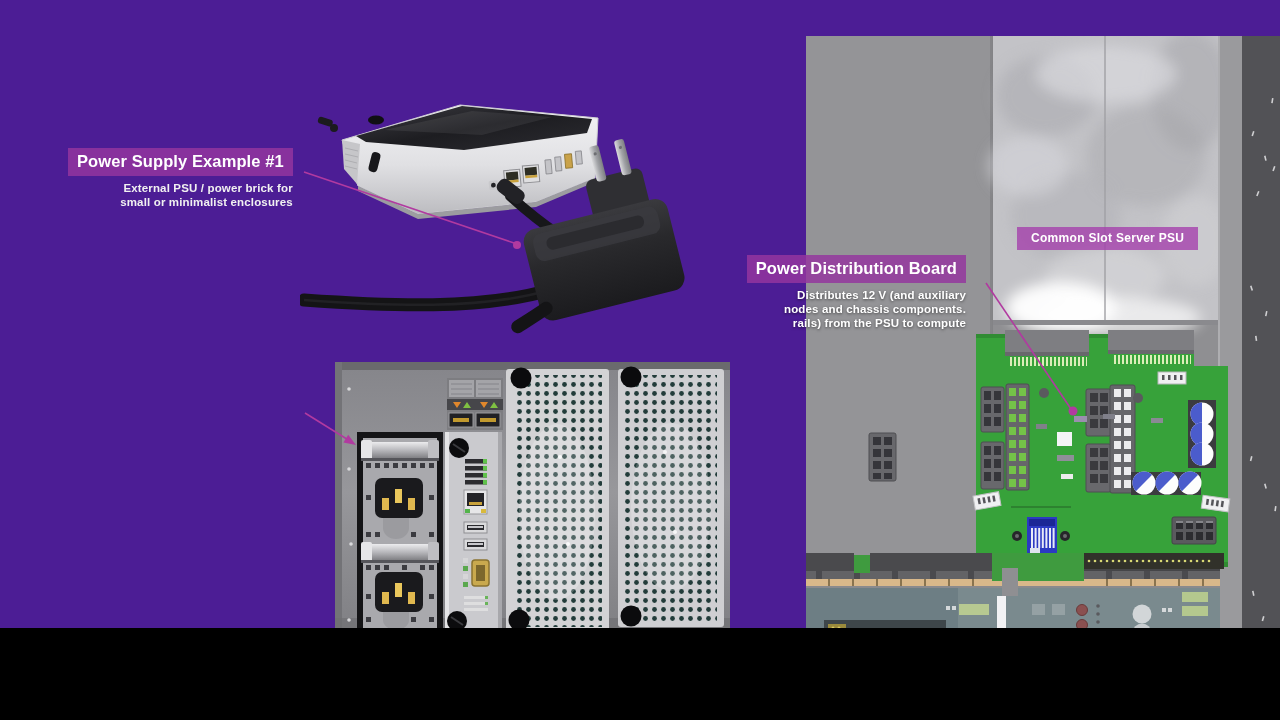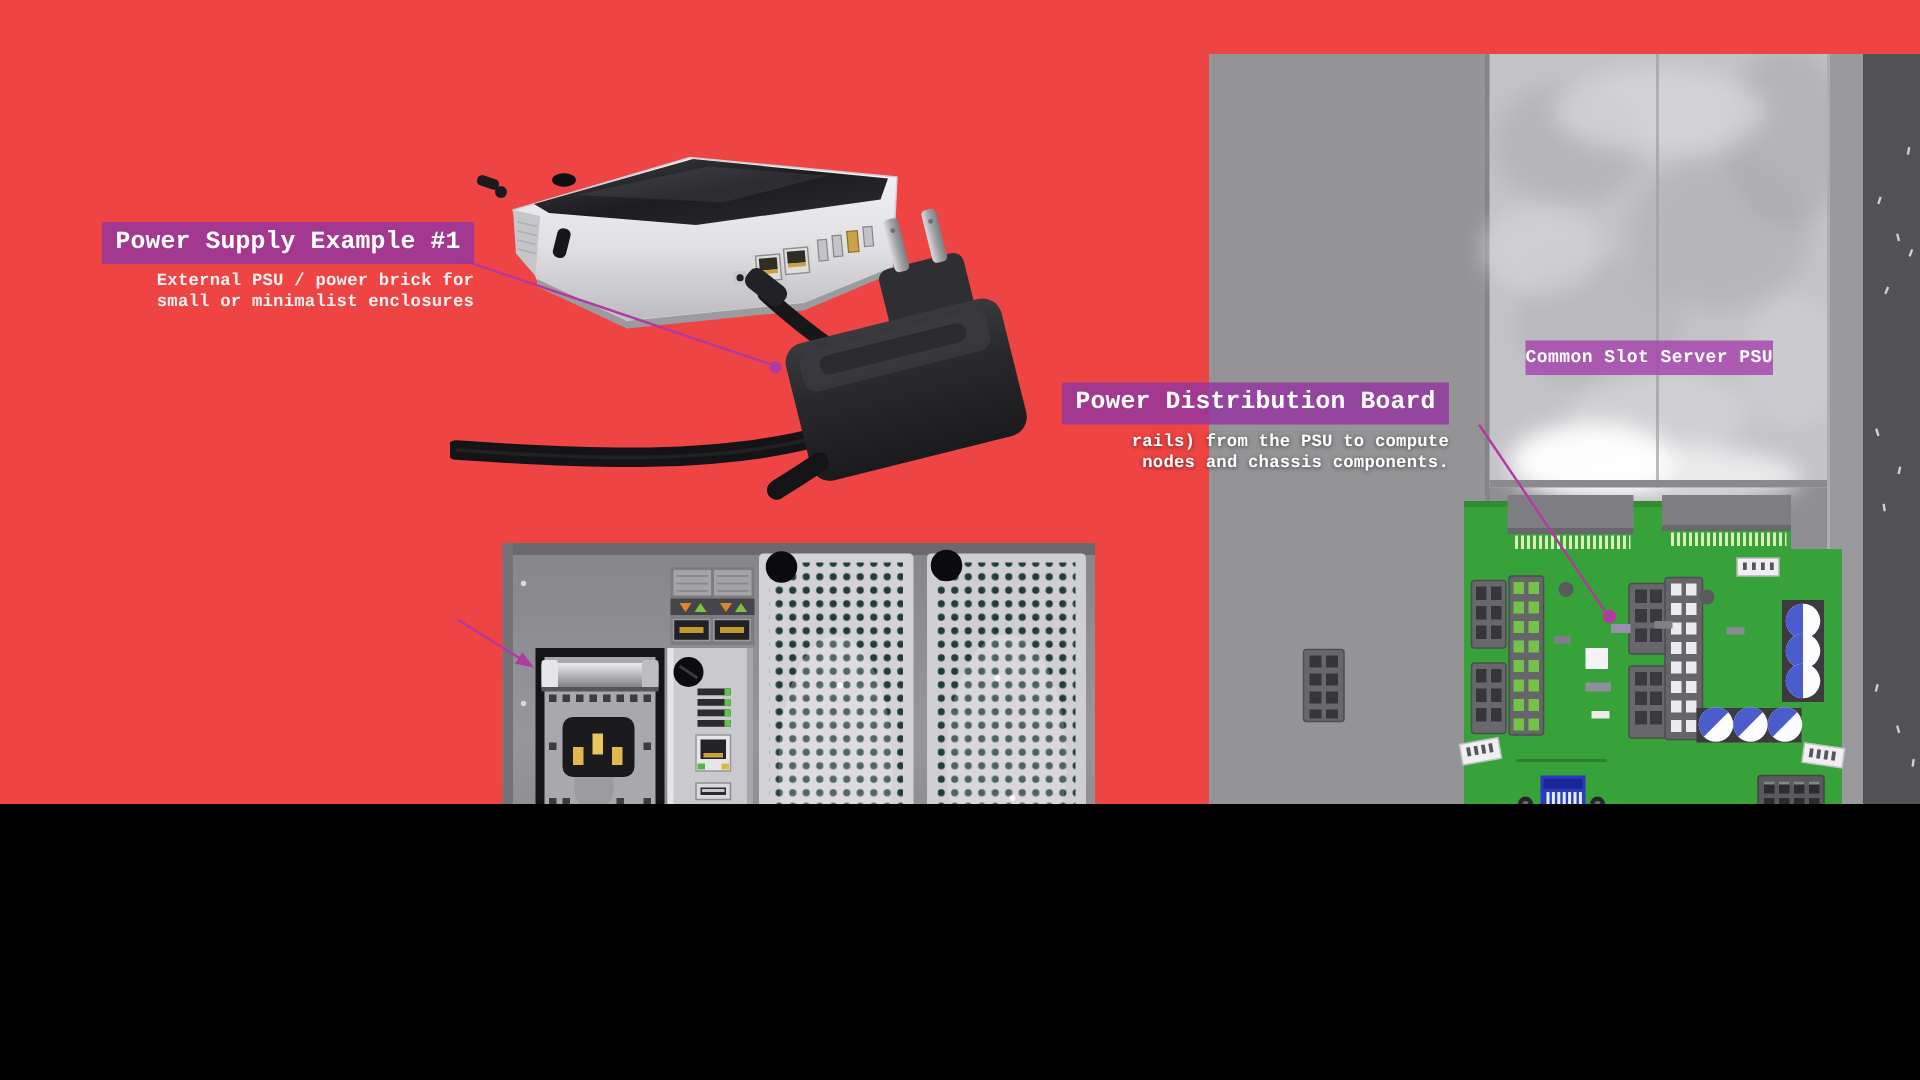--- a/index.html
+++ b/index.html
@@ -1,18 +1,18 @@
 <!DOCTYPE html>
 <html><head>
 <meta charset="utf-8">
 <style>
   html,body { margin:0; padding:0; background:#000; }
   .canvas {
-    position:relative; width:1280px; height:536px; overflow:hidden;
-    background:#ef4444; font-family:Liberation Mono, monospace;
+    position:relative; width:1280px; height:628px; overflow:hidden;
+    background:#4c1d95; font-family:Liberation Sans, sans-serif;
   }
   .render { position:absolute; }
   #render1 { left:300px; top:78px; }
   #render2 { left:335px; top:362px; }
   #render3 { left:806px; top:36px; }
   #leader-overlay { position:absolute; left:0; top:0; pointer-events:none; }
   .callout { position:absolute; z-index:5; }
   .callout-title {
     display:inline-block; background:rgba(148,54,158,0.84); color:#fff;
     font-weight:bold; font-size:16.5px; line-height:1; padding:5px 9px 6px;
@@ -20,21 +20,21 @@
   }
   .callout-caption {
     margin-top:5px; font-size:11.5px; font-weight:bold; color:#f1f1f1;
     line-height:1.22; letter-spacing:0.15px;text-align:right;
   }
   .callout-caption span { display:block; }
   #callout3 { width:288px; text-align:right; }
   #callout3 .callout-caption { color:#fff; text-shadow:0 1px 3px rgba(0,0,0,0.55); }
   .badge {
     position:absolute; z-index:5; background:rgba(164,62,172,0.78); color:#fff;
-    font-weight:bold; font-size:12px; line-height:1; padding:5px 0 6px;
+    font-weight:bold; font-size:12px; line-height:1; padding:5px 14px 6px;
     letter-spacing:0.3px; white-space:nowrap;
   }
 </style>
 </head>
 <body>
 
 <div class="canvas">
 
   <svg id="render1" class="render" width="400" height="258" viewBox="0 0 400 258">
     <defs>
@@ -681,20 +681,21 @@
     <div class="callout-caption">
       <span>External PSU / power brick for</span>
       <span>small or minimalist enclosures</span>
     </div>
   </div>
 
 
   <div class="callout" id="callout3" style="left:678px; top:255px;">
     <div class="callout-title">Power Distribution Board</div>
     <div class="callout-caption">
+      <span>Distributes 12 V (and auxiliary</span>
+      <span>nodes and chassis components.</span>
       <span>rails) from the PSU to compute</span>
-      <span>nodes and chassis components.</span>
     </div>
   </div>
 
   <div class="badge" style="left:1017px; top:227px;">Common Slot Server PSU</div>
 
 </div>
 
 </body></html>

